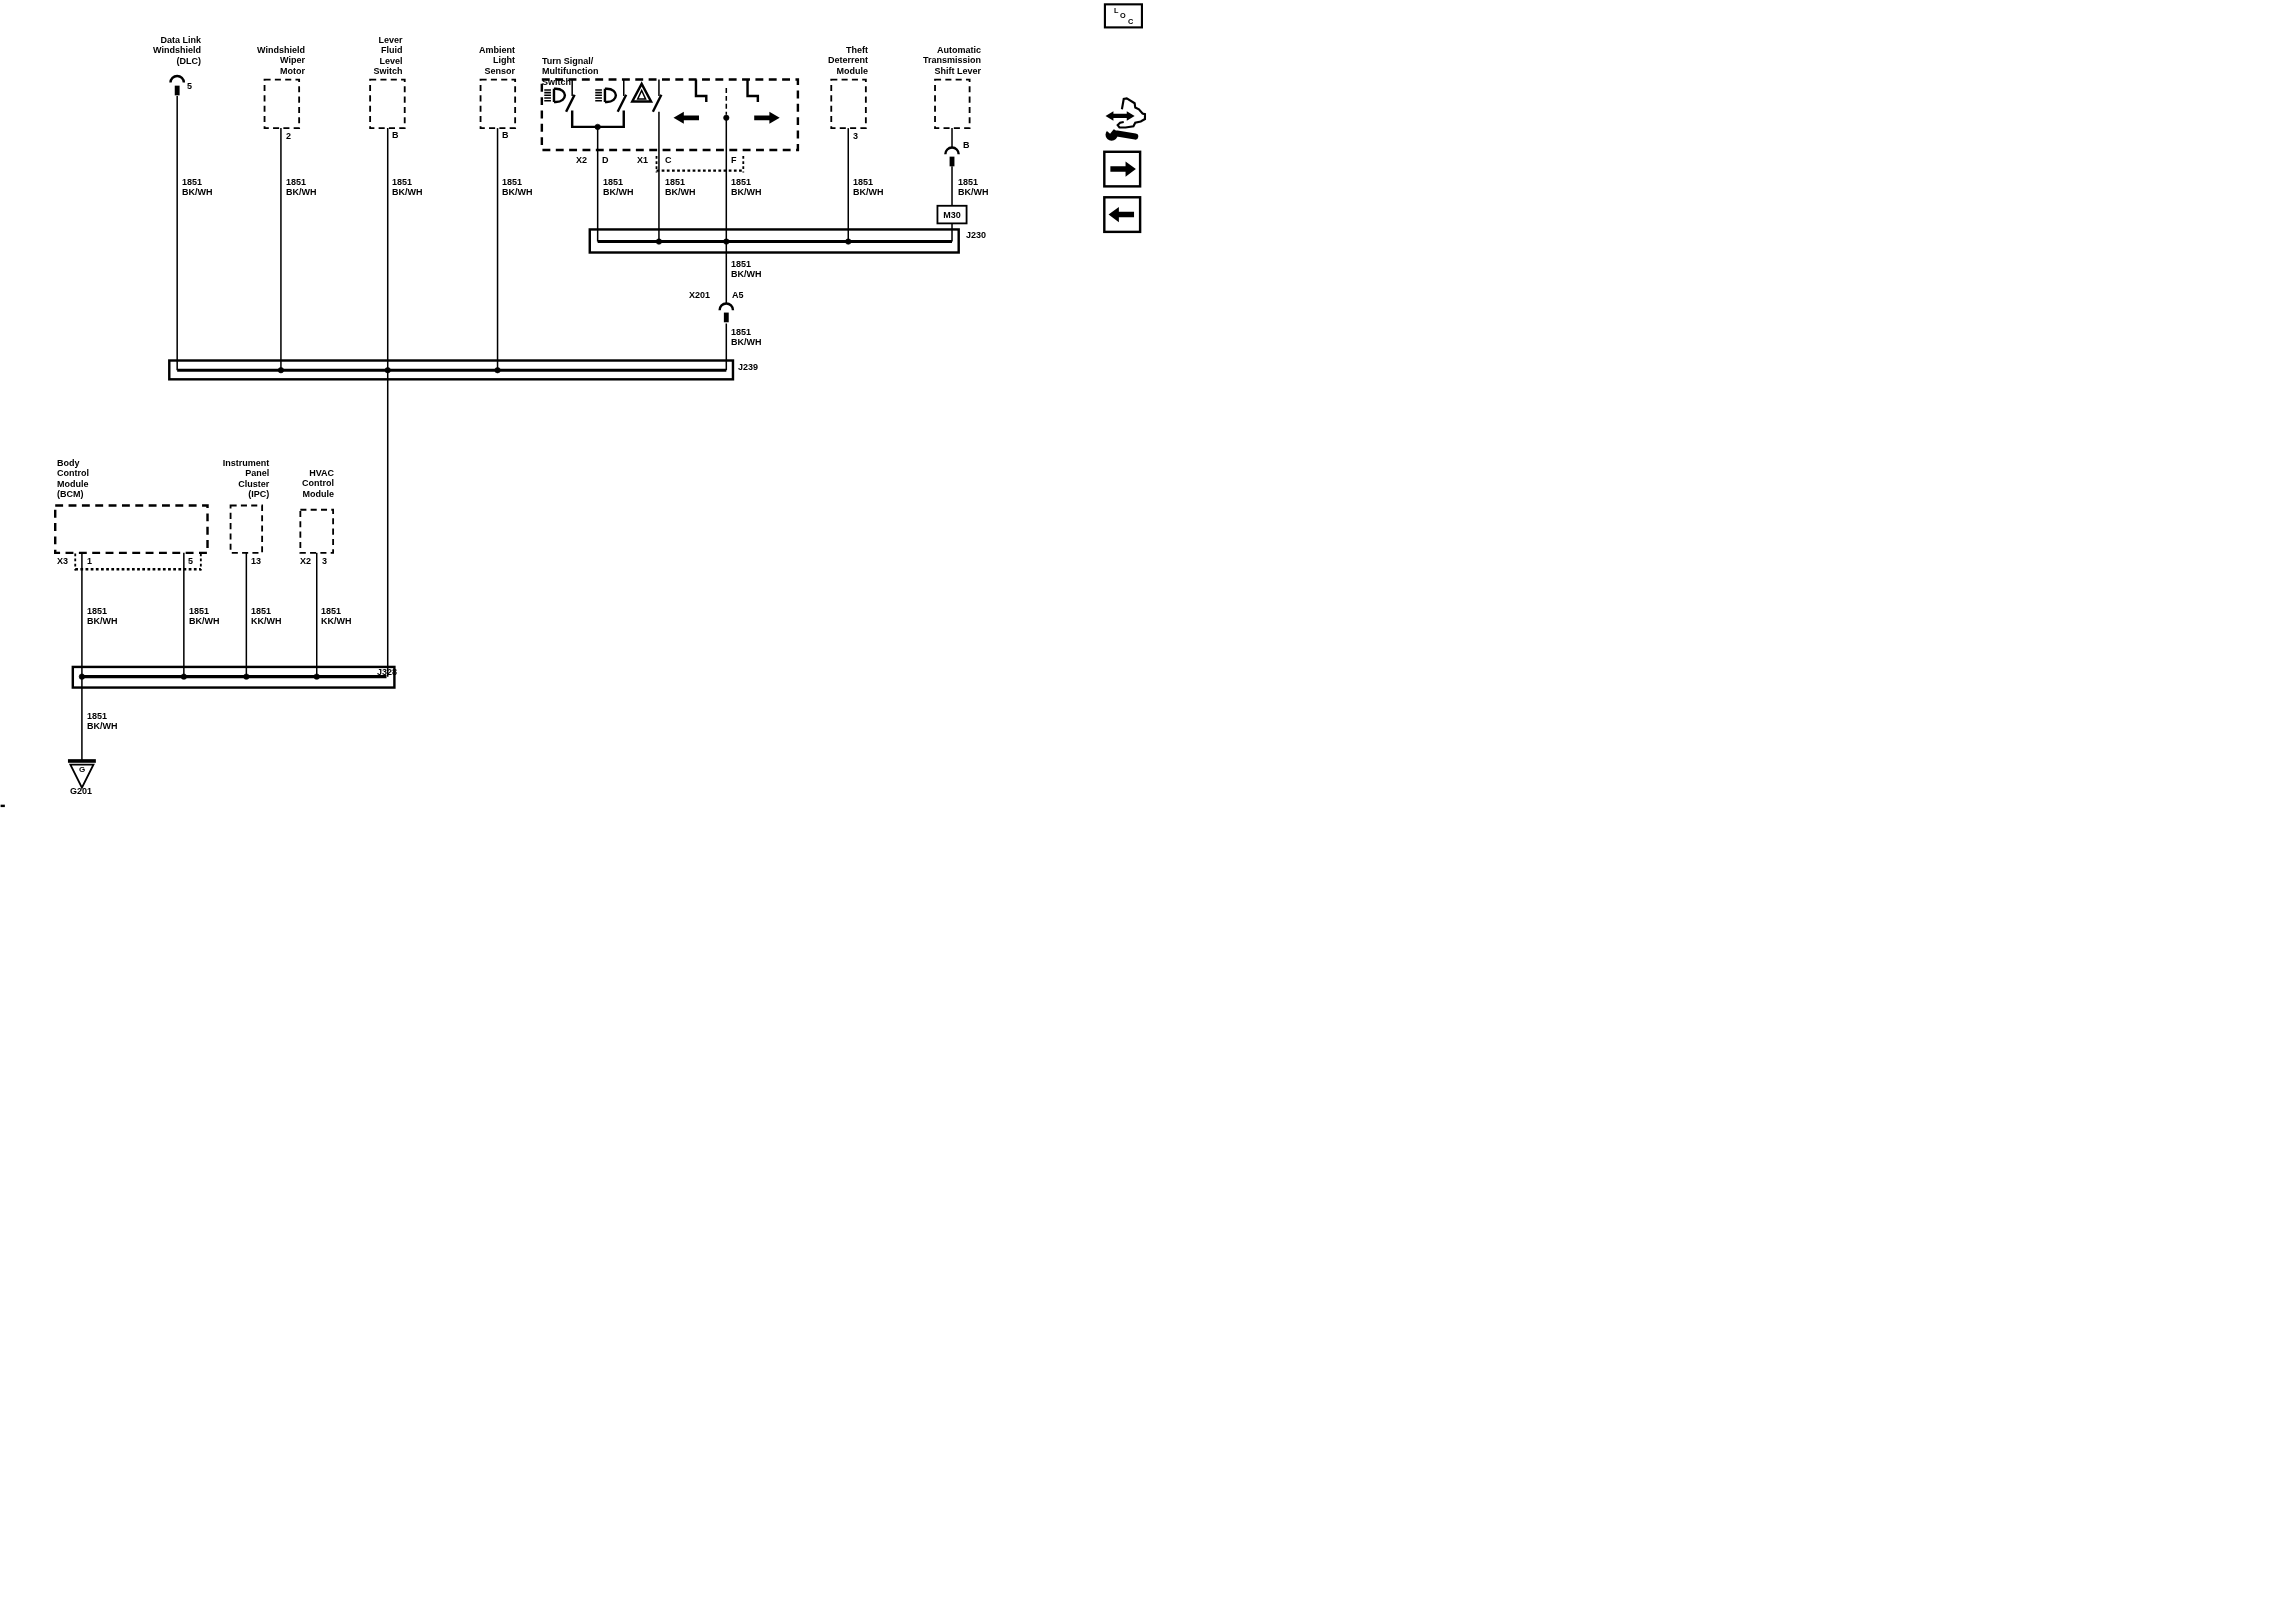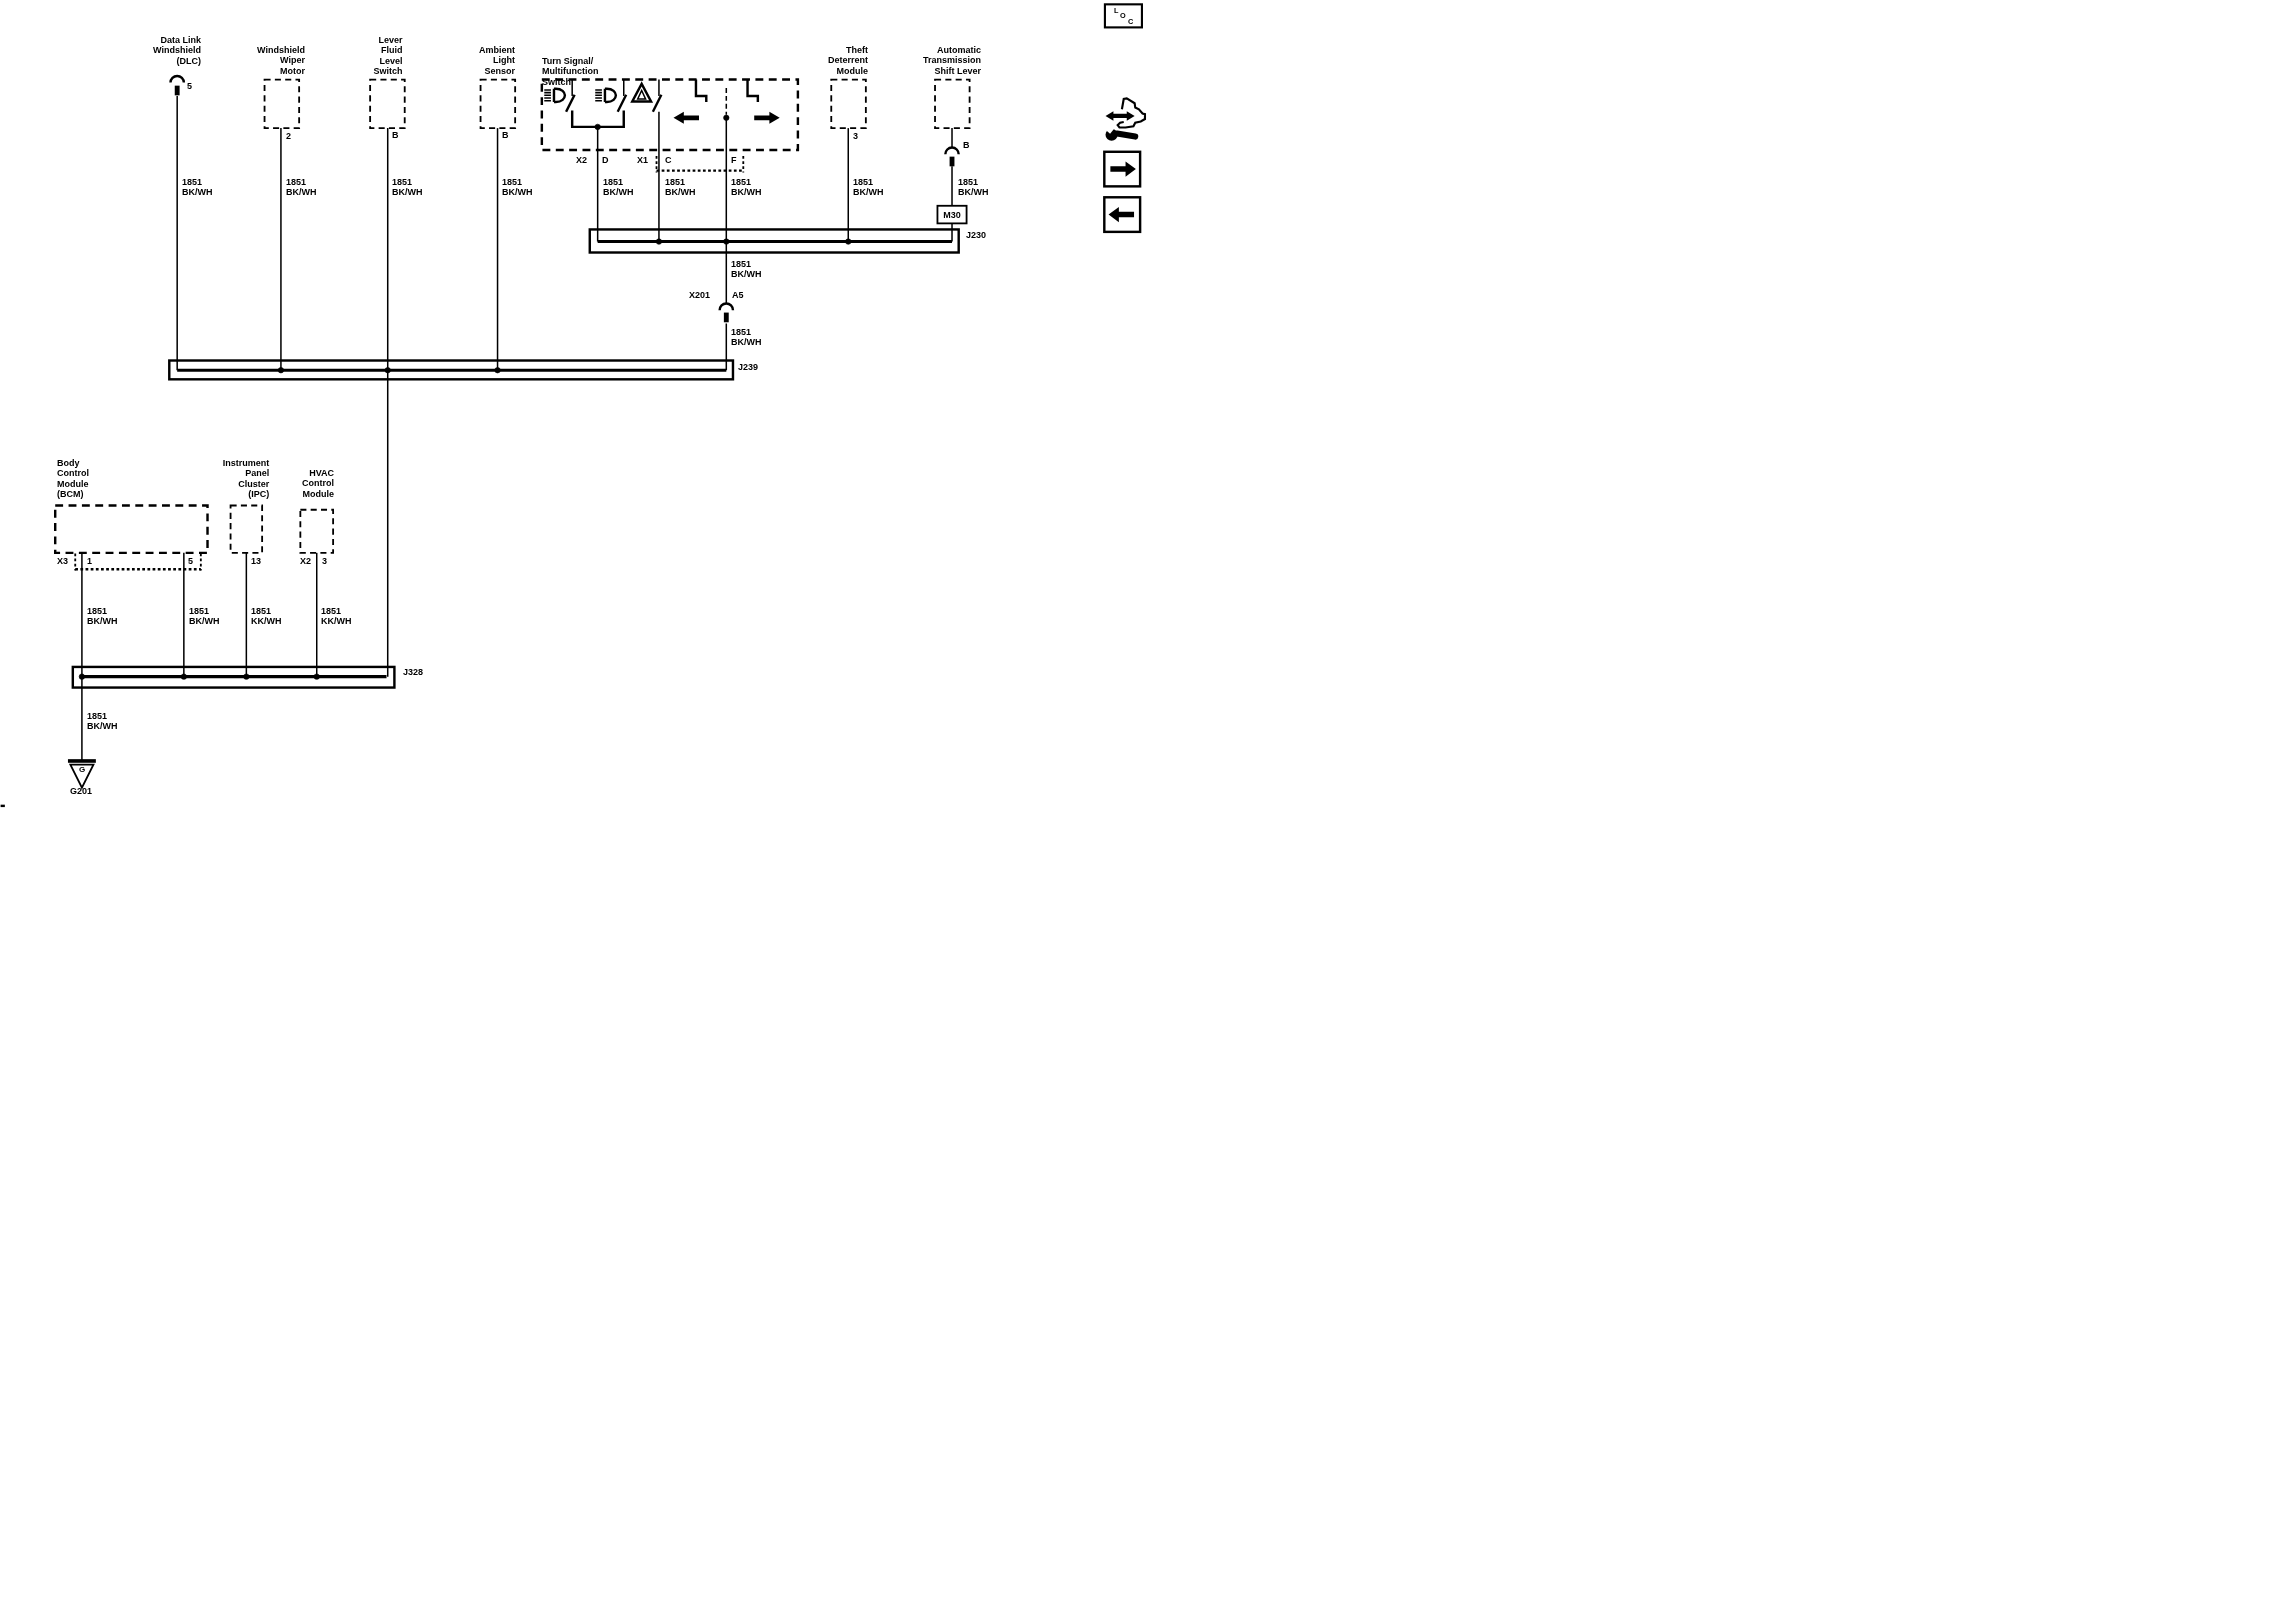--- a/index.html
+++ b/index.html
@@ -225,21 +225,21 @@
 <div class="t ctr" style="left:952px;top:210px">M30</div>
 <div class="t" style="left:57px;top:556px">X3</div>
 <div class="t" style="left:87px;top:556px">1</div>
 <div class="t" style="left:188px;top:556px">5</div>
 <div class="t" style="left:251px;top:556px">13</div>
 <div class="t" style="left:300px;top:556px">X2</div>
 <div class="t" style="left:322px;top:556px">3</div>
 
 <div class="t" style="left:966px;top:230px">J230</div>
 <div class="t" style="left:738px;top:362px">J239</div>
-<div class="t" style="left:403px;top:667px">J328</div>
+<div class="t" style="left:377px;top:667px">J328</div>
 
 <div class="t wl" style="left:182px;top:178px">
       <div>1851</div>
       <div>BK/WH</div>
     </div>
 <div class="t wl" style="left:286px;top:178px">
       <div>1851</div>
       <div>BK/WH</div>
     </div>
 <div class="t wl" style="left:392px;top:178px">

